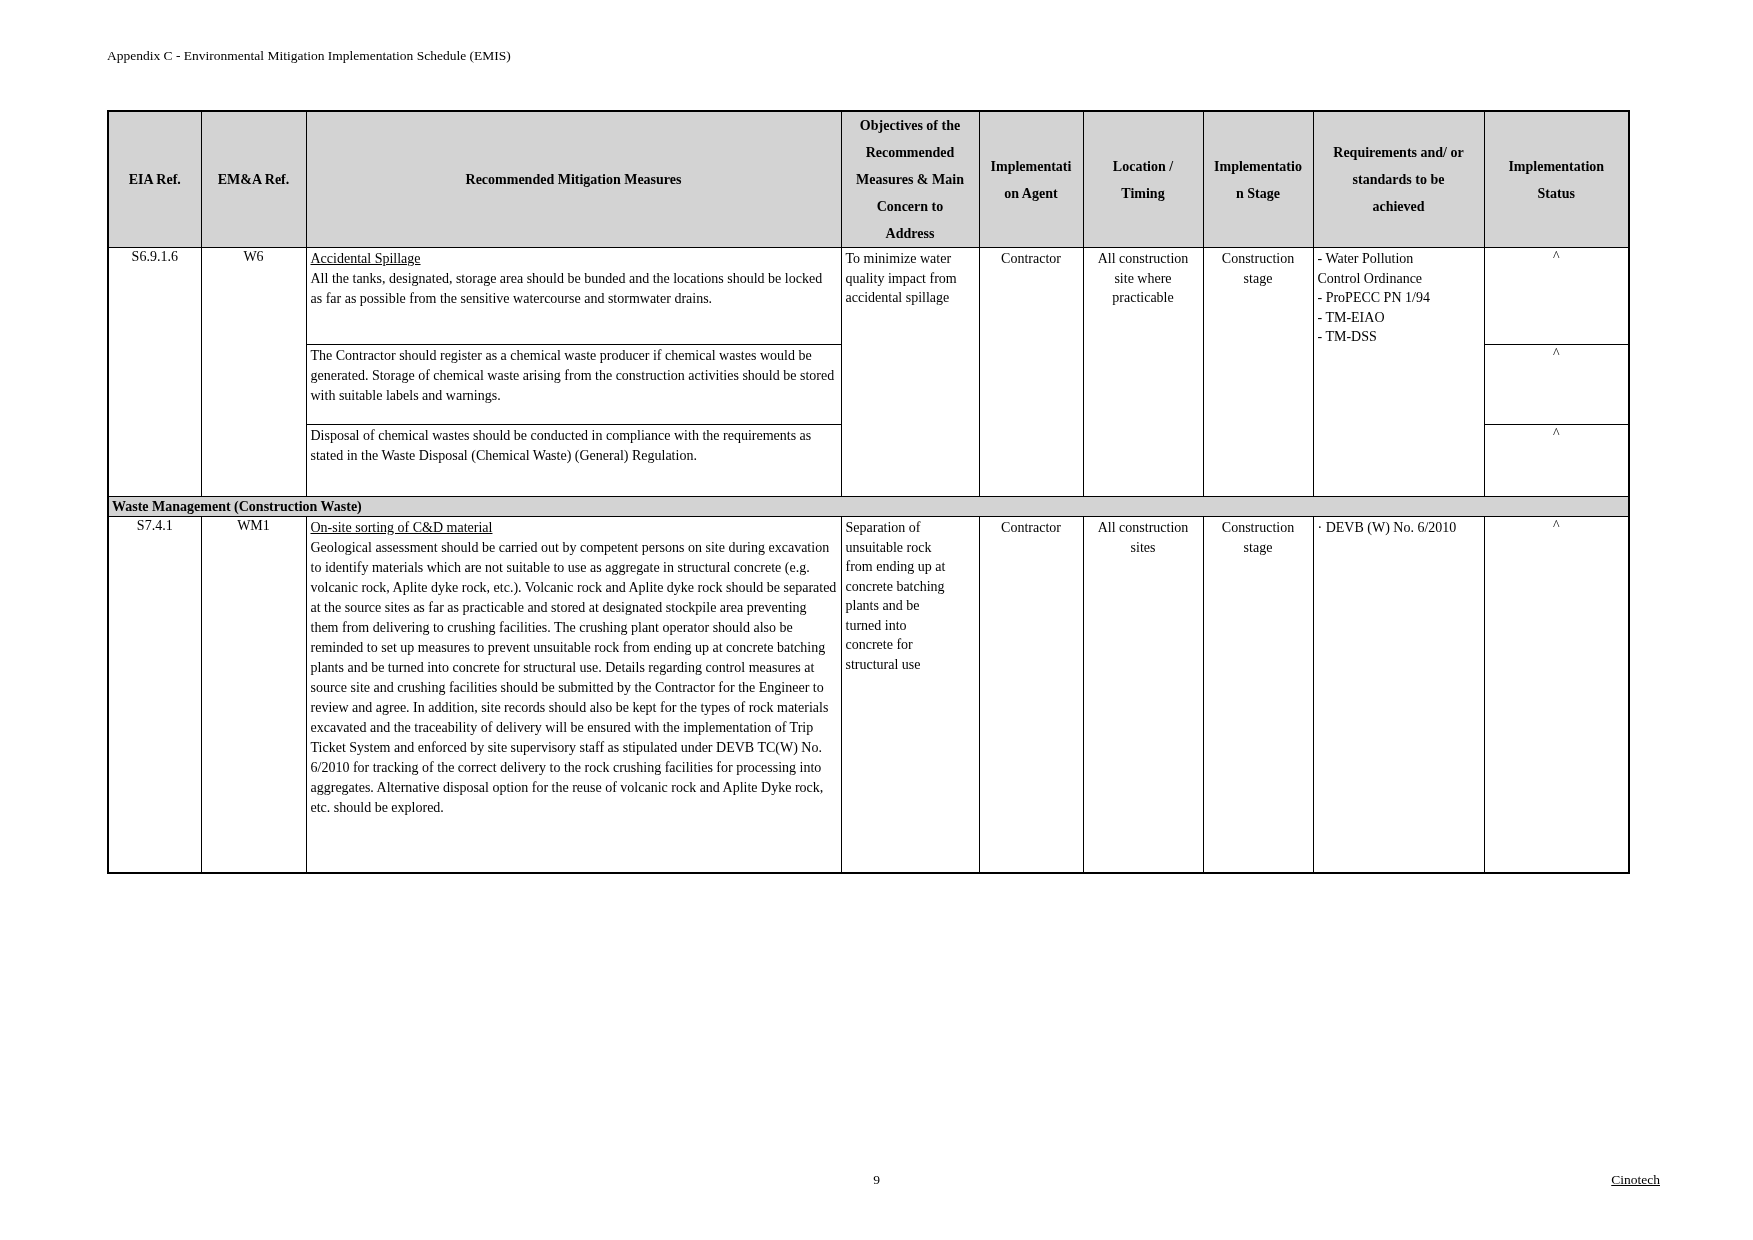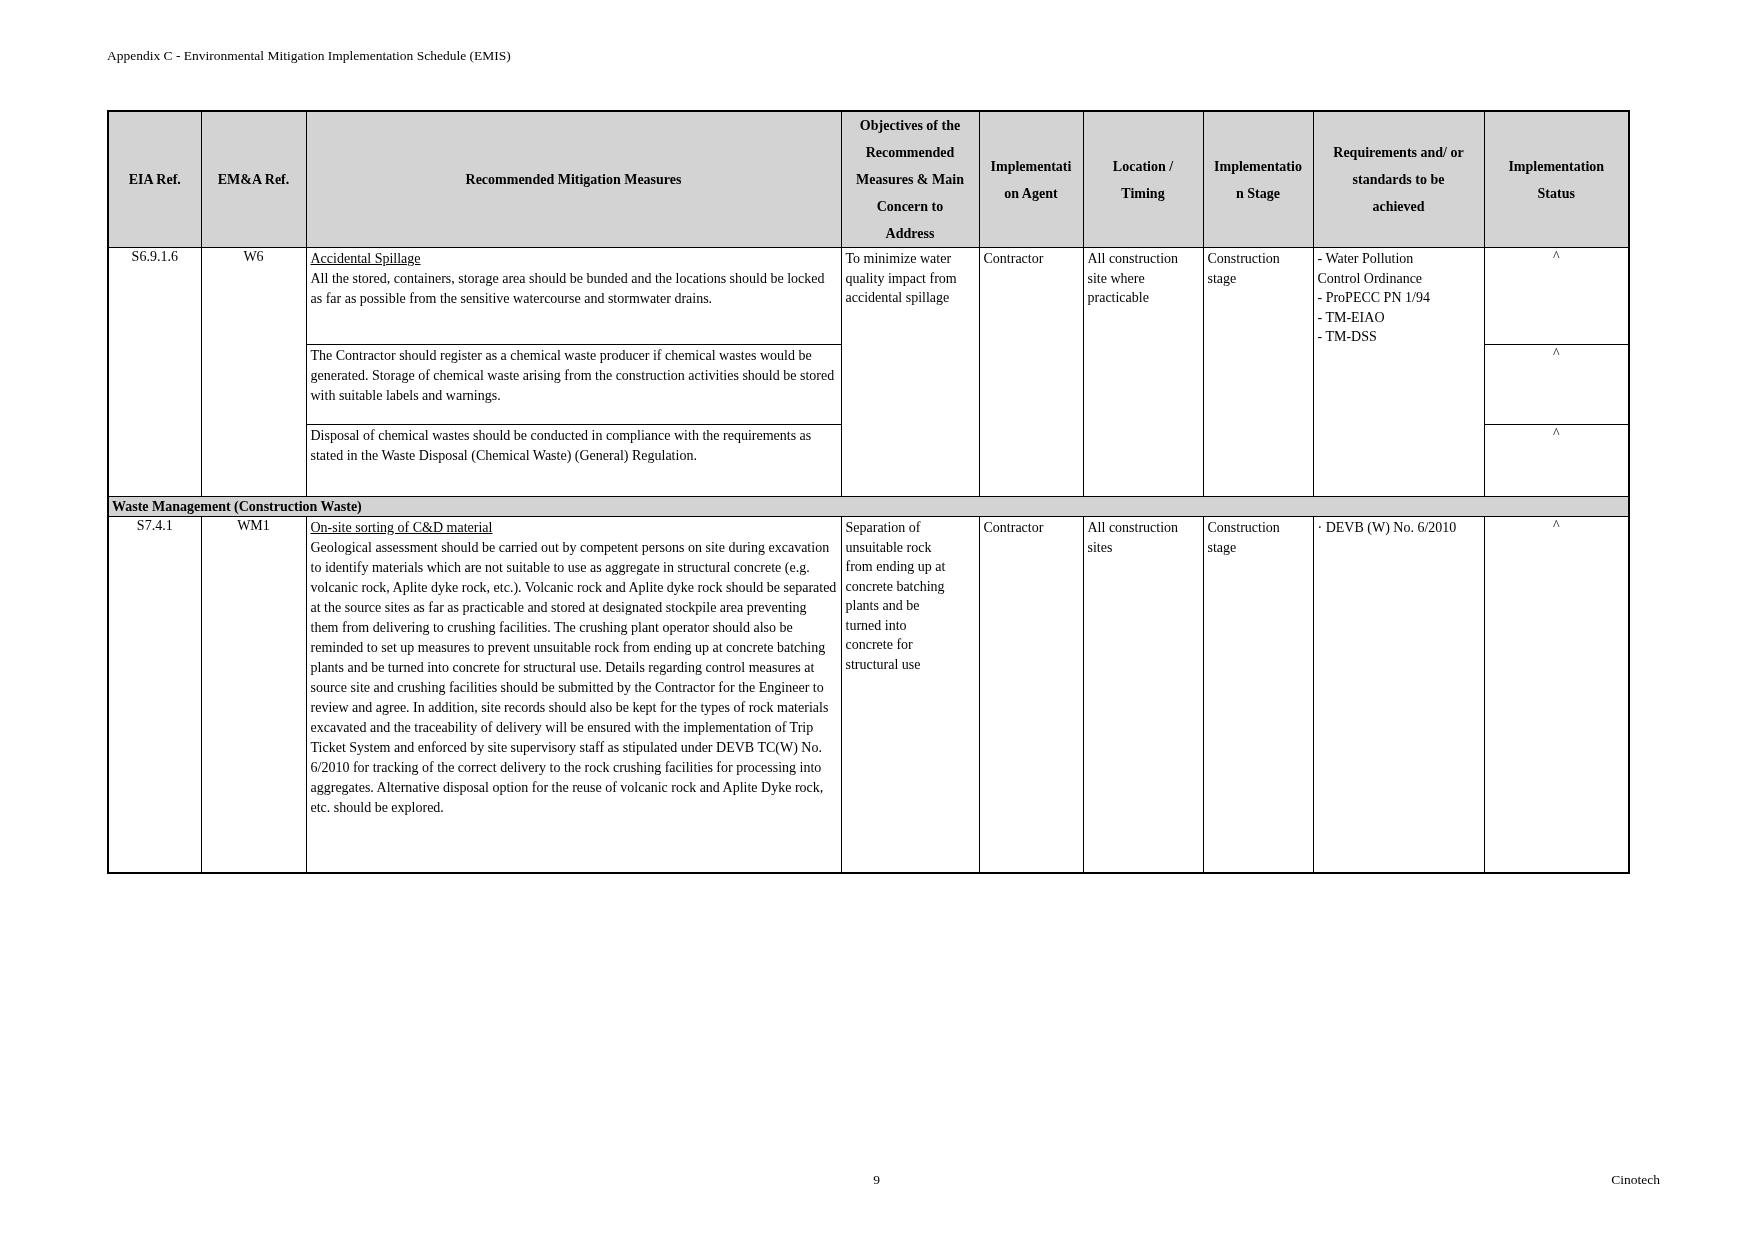--- a/index.html
+++ b/index.html
@@ -42,21 +42,21 @@
     line-height:27px;
     white-space:pre-line;
     padding:0 2px;
   }
   .r-head { height:103px; }
   .r1a { height:97px;margin-left:36px; }
   .r1b { height:80px; }
   .r1c { height:72px; }
   .r-sec { height:20px;margin-top:40px; }
   .r2 { height:356px; }
-  .cell-center { text-align:left; }
+  .cell-center { text-align:center; }
   .pre { white-space:pre-line; }
   .mcell { line-height:20px; padding:2px 5px; }
   .utitle { text-decoration:underline; }
   .body-text { line-height:20px; }
   td.section-band {
     background:#d3d3d3;
     font-weight:bold;
     font-size:14px;
     padding:1px 3px;
     vertical-align:middle;
@@ -70,20 +70,21 @@
     left:0; top:1172px;
     width:1753px;
     text-align:center;
     font-size:13.5px;
   }
   .footer-company {
     position:absolute;
     top:1172px;
     right:93px;
     font-size:13.5px;
+    text-decoration:underline;
   }
 </style>
 </head>
 <body>
 
 <div class="page">
 
   <div class="doc-title">Appendix C - Environmental Mitigation Implementation Schedule (EMIS)</div>
 
   <table class="emis">
@@ -120,21 +121,21 @@
 achieved</th>
       <th>Implementation
 Status</th>
     </tr>
 
     <tr class="r1a">
       <td class="ref-cell" rowspan="3">S6.9.1.6</td>
       <td class="ref-cell" rowspan="3">W6</td>
       <td class="mcell">
         <div class="utitle">Accidental Spillage</div>
-        <div class="body-text">All the stored, containers, storage area should be bunded and the locations should be locked as far as possible from the sensitive watercourse and stormwater drains.</div>
+        <div class="body-text">All the tanks, designated, storage area should be bunded and the locations should be locked as far as possible from the sensitive watercourse and stormwater drains.</div>
       </td>
       <td class="pre line19" rowspan="3">To minimize water
 quality impact from
 accidental spillage</td>
       <td class="cell-center line19" rowspan="3">Contractor</td>
       <td class="cell-center pre line19" rowspan="3">All construction
 site where
 practicable</td>
       <td class="cell-center pre line19" rowspan="3">Construction
 stage</td>

